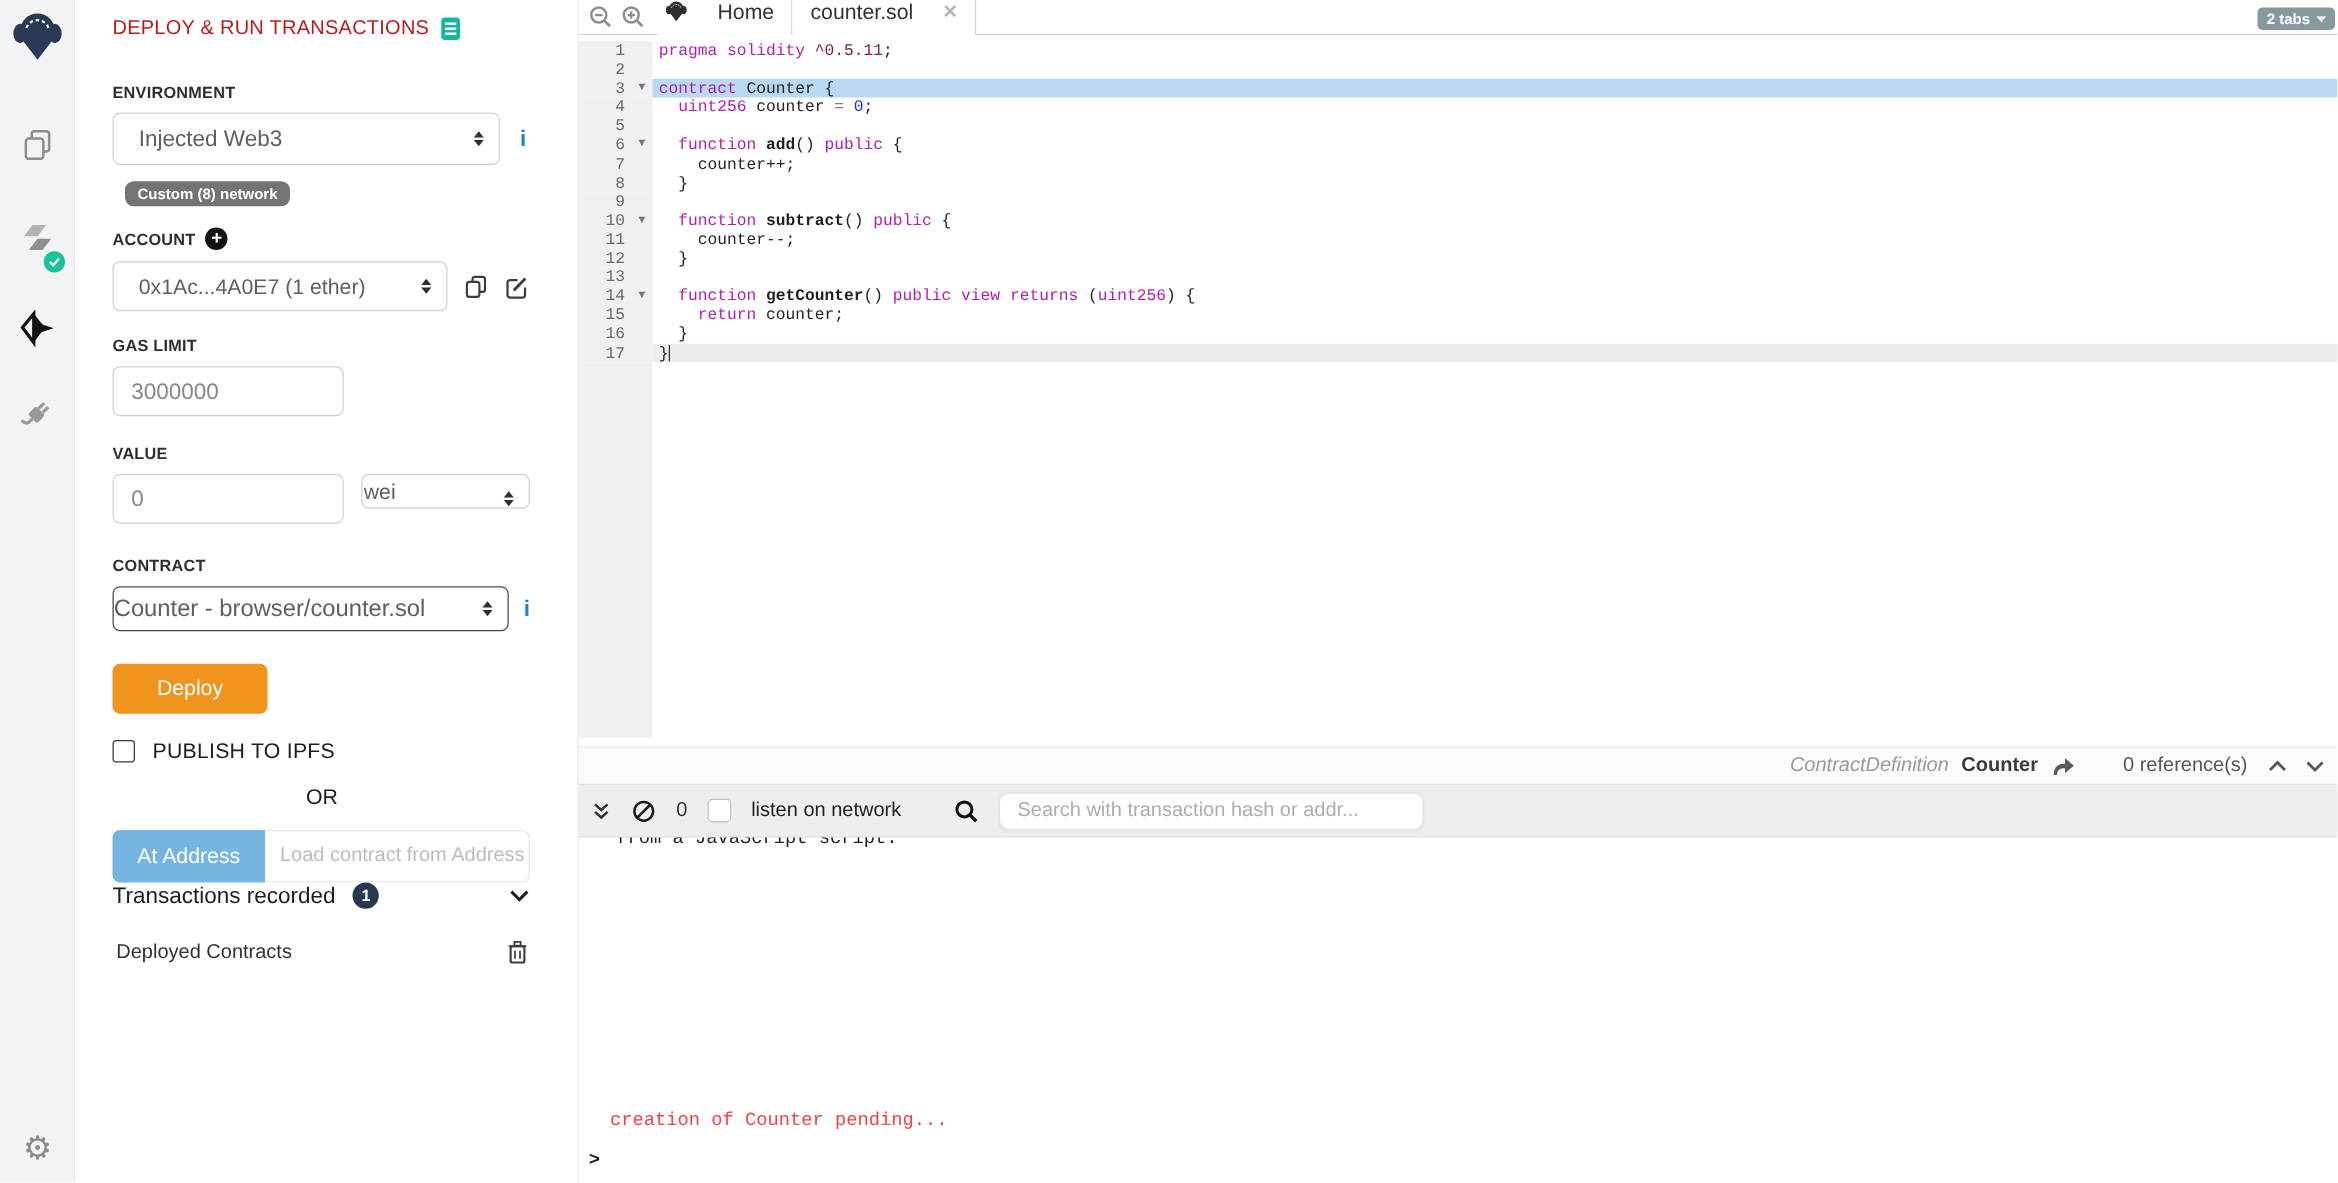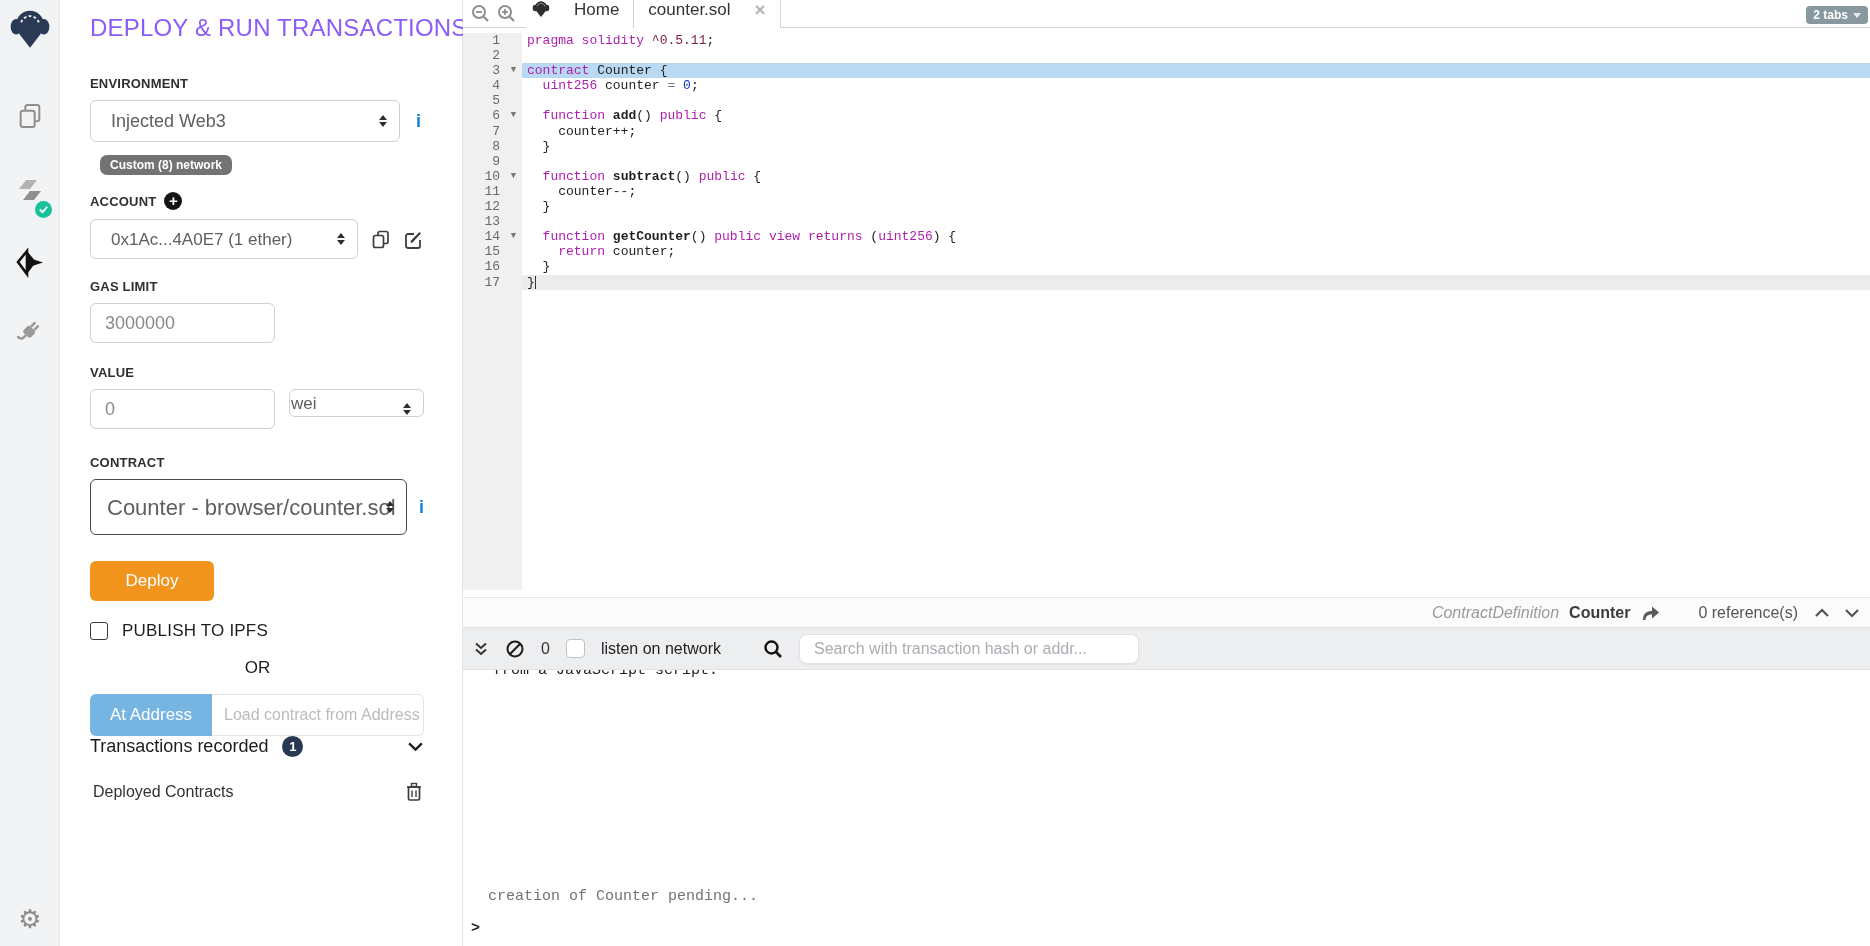--- a/index.html
+++ b/index.html
@@ -21,21 +21,21 @@
                font-family:"DejaVu Sans", sans-serif; line-height:1; }
   .check-badge { position:absolute; right:8px; bottom:-4px; width:17px; height:17px;
                  border-radius:50%; background:#19c29b; display:flex; align-items:center;
                  justify-content:center; }
 
   
   .side-panel { position:absolute; left:60px; top:0; width:403px; height:100%;
                 background:#fff; border-right:1px solid #e4e6e8;
                 padding:14px 38px 0 30px; }
   .panel-title-row { display:flex; align-items:center; gap:10px; margin-bottom:34px; }
-  .panel-title { font-size:24px; color:#8b5cf6; letter-spacing:.2px; white-space:nowrap; }
+  .panel-title { font-size:16px; color:#b91c1c; letter-spacing:.2px; white-space:nowrap; }
   .doc-icon { width:15px; height:18px; background:#16b5a0; border-radius:3px; position:relative; }
   .doc-icon::before { content:""; position:absolute; left:3px; right:3px; top:4px; height:2px;
                       background:#fff; box-shadow:0 4px 0 #fff, 0 8px 0 #fff; }
   .field-label { font-size:13px; font-weight:700; color:#2f2f2f; letter-spacing:.2px;
                  margin-bottom:9px; display:flex; align-items:center; gap:8px; }
   .sel-wrap { position:relative; }
   .sel-wrap select { width:100%; appearance:none; -webkit-appearance:none;
                      border:1px solid #ccd0d4; border-radius:6px; background:#fff;
                      font-family:"Liberation Sans",sans-serif; color:#5d6063; }
   .carets { position:absolute; right:13px; top:50%; transform:translateY(-50%);
@@ -56,21 +56,21 @@
   .account-select { height:40px; font-size:17px; padding-left:20px; width:268px; }
   .icon-btn { cursor:pointer; display:flex; align-items:center; }
   .text-input { border:1px solid #ccd0d4; border-radius:6px; height:40px; font-size:18px;
                 color:#87898c; padding-left:14px; font-family:"Liberation Sans",sans-serif; }
   .gas-input { width:185px; margin-bottom:22px; }
   .value-row { display:flex; gap:14px; margin-bottom:26px; }
   .value-input { width:185px; }
   .wei-select { height:28px; font-size:17px; padding-left:1px; width:138px; }
   .wei-wrap { width:138px; }
   .contract-row { display:flex; align-items:center; gap:12px; margin-bottom:26px; }
-  .contract-select { height:56px; font-size:22px; padding-left:16px; width:318px;
+  .contract-select { height:36px; font-size:19px; width:318px;
                      border:1px solid #4a4a4a !important; }
   .deploy-btn { width:124px; height:40px; background:#f0941e; border:none; border-radius:6px;
                 color:#fff; font-size:17px; cursor:pointer; margin-bottom:20px;
                 font-family:"Liberation Sans",sans-serif; }
   .ipfs-row { display:flex; align-items:center; gap:14px; margin-bottom:17px; }
   .ipfs-check { appearance:none; -webkit-appearance:none; width:18px; height:18px;
                 border:1.6px solid #3a3a3a; border-radius:3px; background:#fff; cursor:pointer; }
   .ipfs-label { font-size:17px; color:#1d1d1d; letter-spacing:.2px; }
   .or-row { text-align:center; font-size:17px; color:#1d1d1d; margin-bottom:16px; width:335px; }
   .ataddr-row { display:flex; }
@@ -151,21 +151,21 @@
   .term-search-icon { margin-left:26px; }
   .term-search { width:340px; height:30px; border:1px solid #e2e2e2; border-radius:8px;
                  background:#fff; font-size:16px; padding-left:14px; color:#555;
                  font-family:"Liberation Sans",sans-serif; box-shadow:0 1px 2px rgba(0,0,0,.05); }
   .term-search::placeholder { color:#a9adb2; }
   .term-content { position:relative; height:276px; overflow:hidden;
                   font-family:"Liberation Mono", monospace; font-size:15px; color:#232323; }
   .term-clipped { margin-top:-8px; padding-left:30px; line-height:17px; }
   .term-bullet { padding-left:14px; line-height:20px; margin-top:2px; }
   .term-bullet .dot { margin-right:9px; font-size:12px; }
-  .term-pending { position:absolute; left:25px; top:218px; color:#737373; }
+  .term-pending { position:absolute; left:25px; top:218px; color:#ef4444; }
   .term-prompt { position:absolute; left:8px; top:250px; font-weight:700; color:#1f1f1f; }
 
   svg { display:block; }
 </style>
 </head>
 <body>
 
 <div id="app">
 
   <div class="icon-rail">

